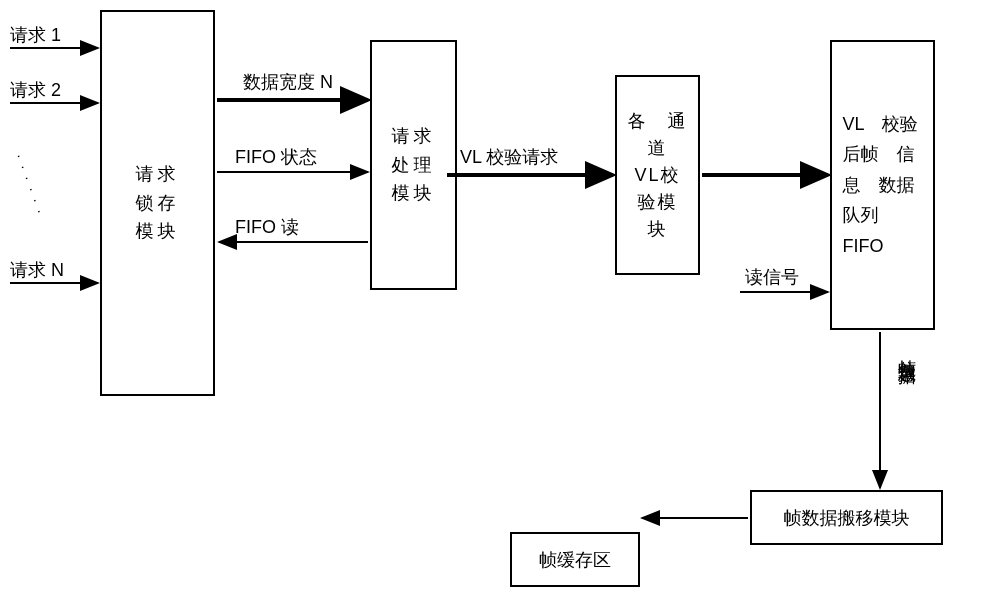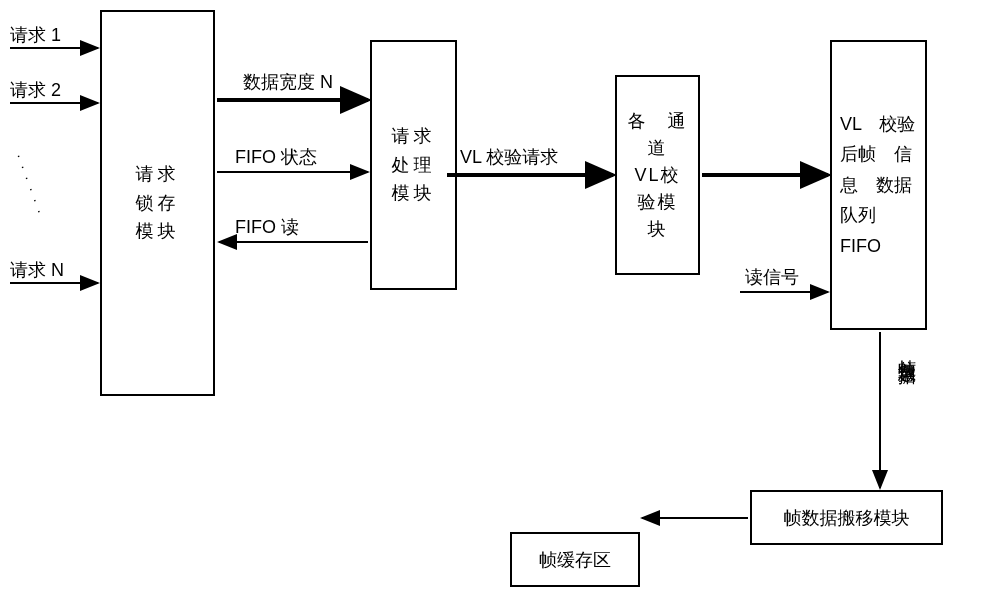--- a/index.html
+++ b/index.html
@@ -79,21 +79,21 @@
 </div>
 
 <div class="label" style="left:460px; top:145px;">VL 校验请求</div>
 
 <div class="box" style="left:615px; top:75px; width:85px; height:200px;">
   <div class="vertical-text-narrow" style="width:60px; font-size:18px; line-height:1.5;">各　通道　VL校　验模　块</div>
 </div>
 
 <div class="label" style="left:745px; top:265px;">读信号</div>
 
-<div class="box" style="left:830px; top:40px; width:97px; height:290px;">
+<div class="box" style="left:830px; top:40px; width:105px; height:290px;">
   <div style="width:80px; font-size:18px; line-height:1.7; text-align:left;">VL　校验　后帧　信息　数据　队列　　FIFO</div>
 </div>
 
 <div class="vertical-label" style="position:absolute; left:895px; top:345px;">帧信息数据</div>
 
 <div class="box" style="left:750px; top:490px; width:193px; height:55px;">
   <div>帧数据搬移模块</div>
 </div>
 
 <div class="box" style="left:510px; top:490px; width:130px; height:55px;margin-top:42px;">

